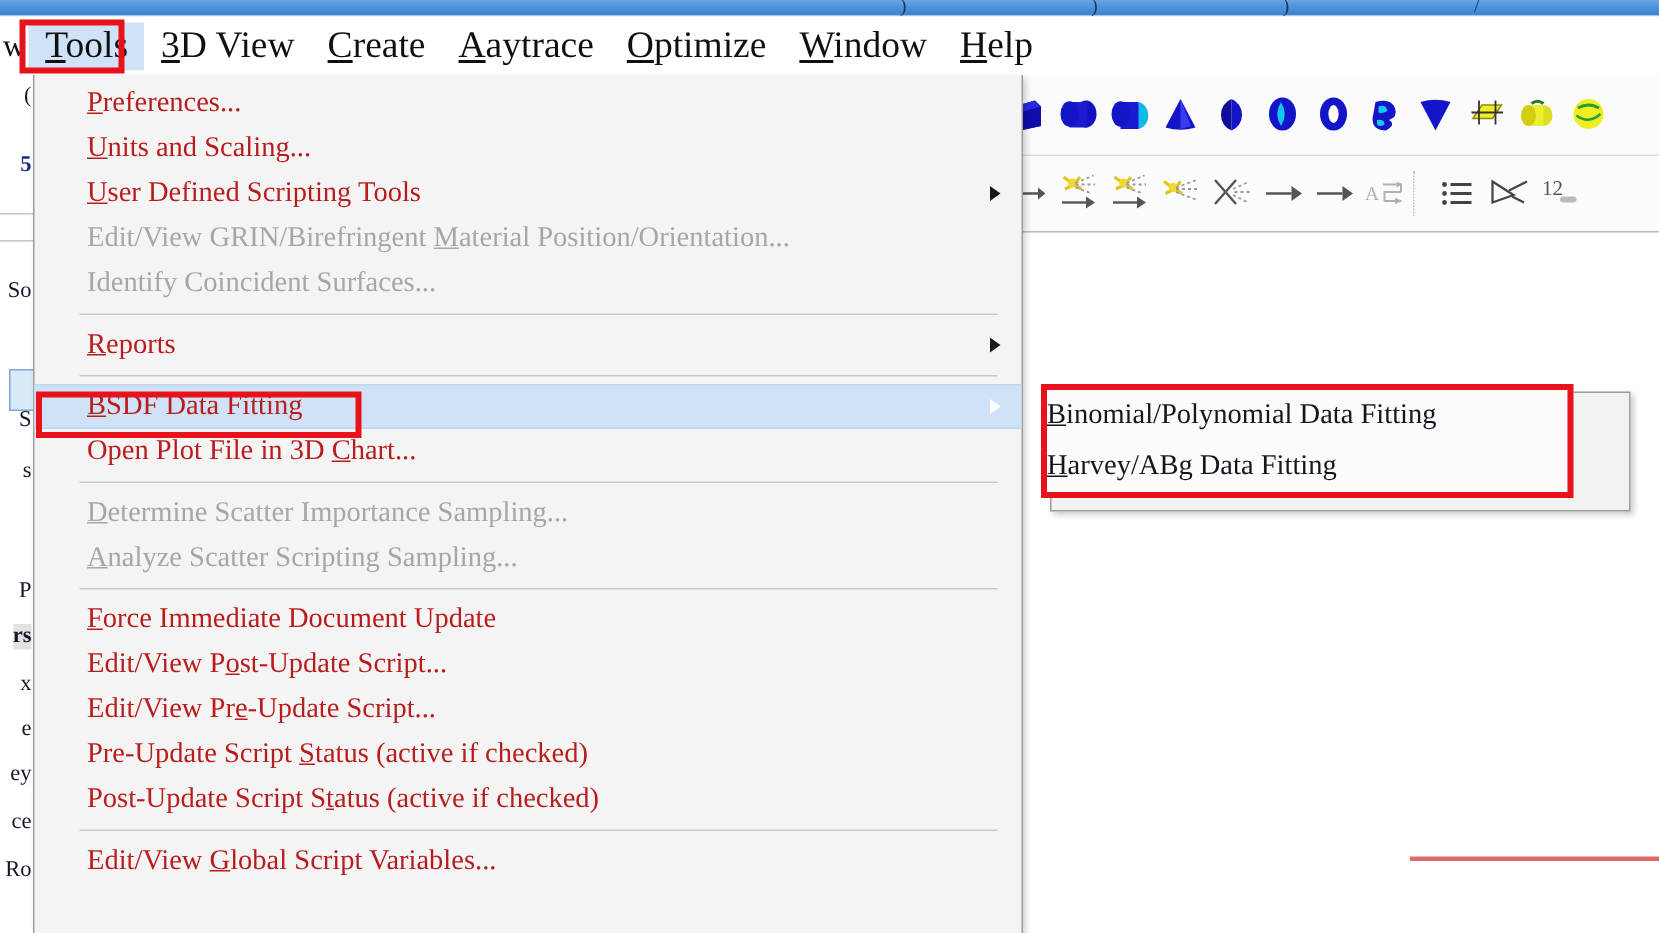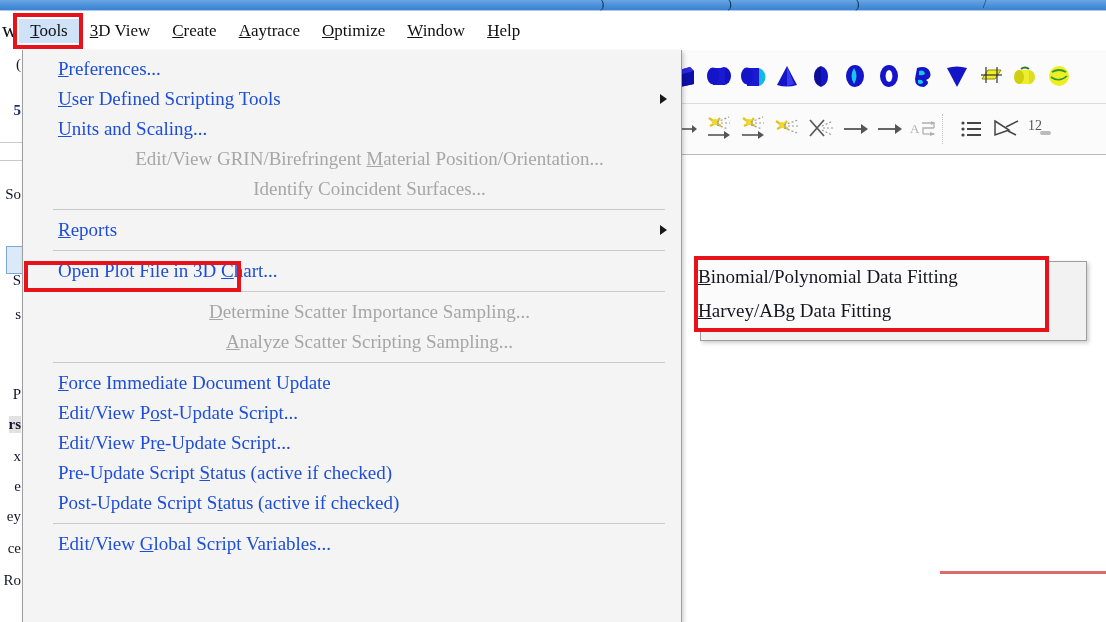--- a/index.html
+++ b/index.html
@@ -52,21 +52,21 @@
     align-items: center;
     font-family: "Liberation Serif", serif;
   }
   .menubar-clip {
     font-size: 21px;
     color: #101010;
     padding-left: 2px;
     padding-right: 2px;
   }
   .menu-top-item {
-    font-size: 17px;
+    font-size: 25px;
     color: #101010;
     padding: 2px 11px;
     white-space: nowrap;
     position: relative;
   }
   .menu-top-item .ul { text-decoration: underline; }
   .menu-top-item.active {
     background: #cfe2f7;
     color: #101010;
   }
@@ -172,24 +172,24 @@
     box-shadow: 2px 2px 4px rgba(0,0,0,0.18);
     z-index: 20;
     font-family: "Liberation Serif", serif;
   }
   .mi {
     position: relative;
     height: 30px;
     line-height: 30px;
     padding-left: 35px;
     font-size: 19px;
-    color: #1d4ed8;
+    color: #b91c1c;
     white-space: nowrap;
   }
-  .mi.disabled { color: #a6a6a6; text-align: center; }
+  .mi.disabled { color: #a6a6a6; }
   .mi.selected {
     background: #cfe2f7;
     border-top: 1px solid #bcd7f0;
     border-bottom: 1px solid #bcd7f0;
     height: 28px;
     line-height: 28px;
   }
   .mi .ul { text-decoration: underline; }
   .mi .arrow {
     position: absolute;
@@ -518,45 +518,49 @@
 
   <div class="dropdown">
 
     <div class="mi-gap"></div>
 
     <div class="mi">
       <span class="ul">P</span><span>references...</span>
     </div>
 
     <div class="mi">
+      <span class="ul">U</span><span>nits and Scaling...</span>
+    </div>
+
+    <div class="mi">
       <span class="ul">U</span><span>ser Defined Scripting Tools</span>
       <span class="arrow"></span>
     </div>
 
-    <div class="mi">
-      <span class="ul">U</span><span>nits and Scaling...</span>
-    </div>
-
     <div class="mi disabled">
       <span>Edit/View GRIN/Birefringent </span><span class="ul">M</span><span>aterial Position/Orientation...</span>
     </div>
 
     <div class="mi disabled">
       <span>Identify Coincident Surfaces...</span>
     </div>
 
     <div class="mi-sep"></div>
 
     <div class="mi">
       <span class="ul">R</span><span>eports</span>
       <span class="arrow"></span>
     </div>
 
     <div class="mi-sep"></div>
 
+    <div class="mi selected">
+      <span class="ul">B</span><span>SDF Data Fitting</span>
+      <span class="arrow"></span>
+    </div>
 
     <div class="mi">
       <span>Open Plot File in 3D </span><span class="ul">C</span><span>hart...</span>
     </div>
 
     <div class="mi-sep"></div>
 
     <div class="mi disabled">
       <span class="ul">D</span><span>etermine Scatter Importance Sampling...</span>
     </div>

